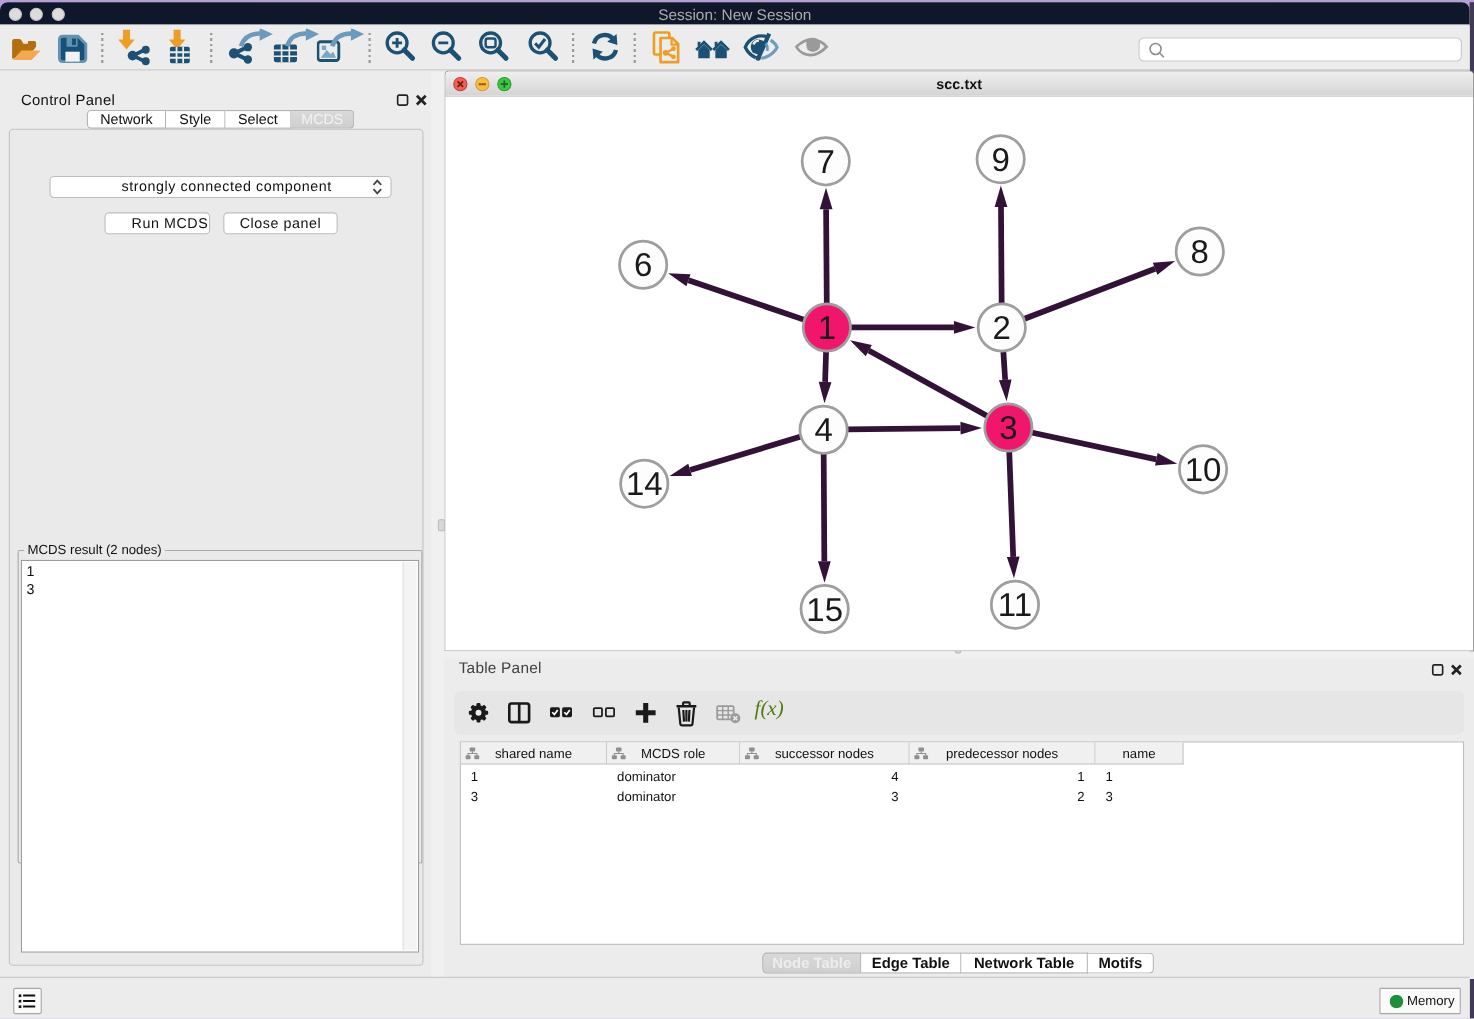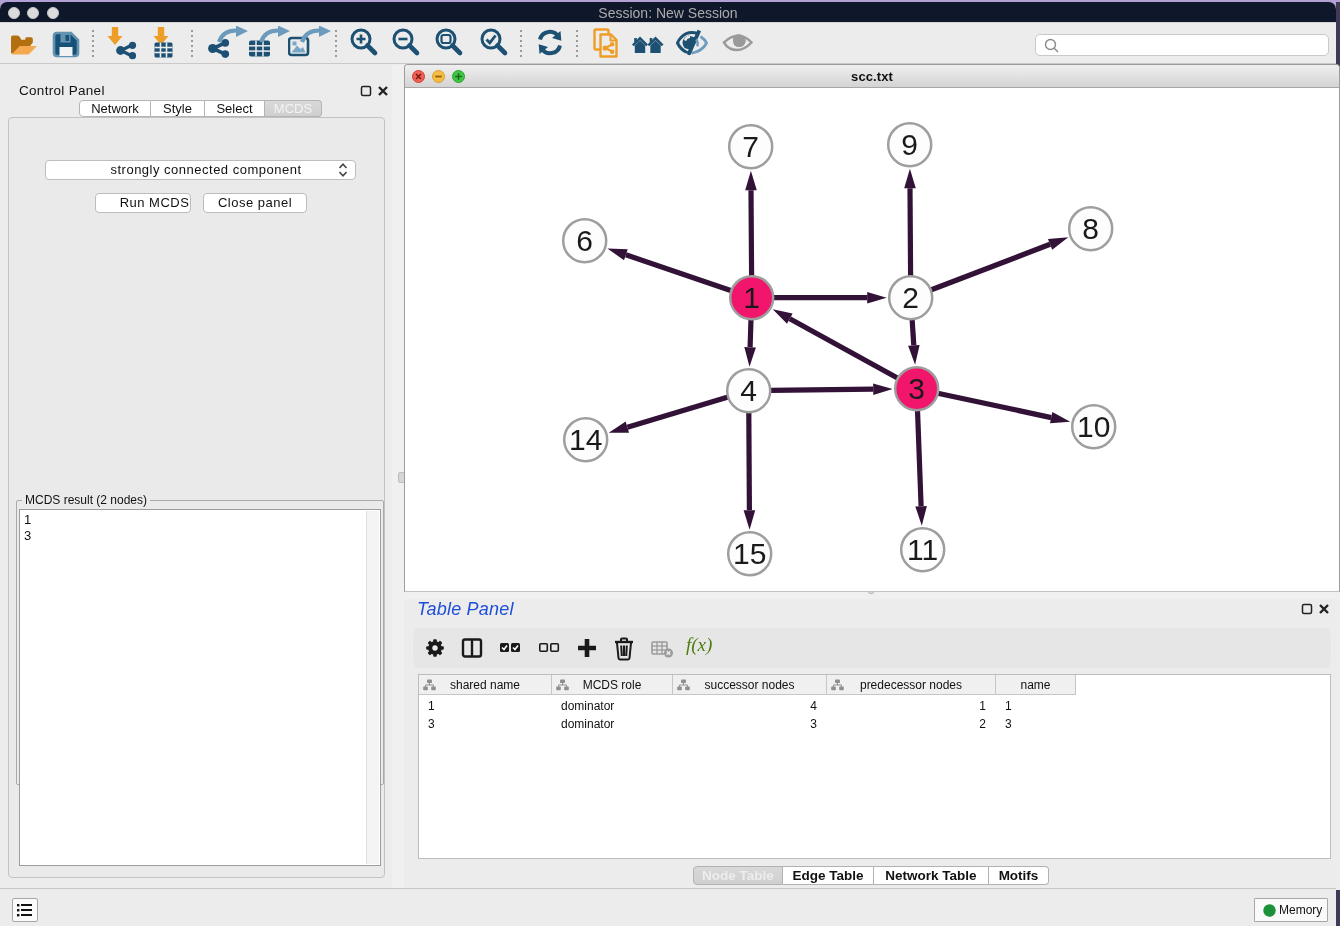--- a/index.html
+++ b/index.html
@@ -45,21 +45,21 @@
 #hdiv { left:404px; top:590px; width:936px; height:9px; background:#f0f0f0; }
 #hdivh { position:absolute; left:464px; top:-3px; width:6px; height:4.5px; background:#d6d6d6; border:1px solid #bdbdbd; border-radius:2px; }
 
 #netwin { left:404px; top:62px; width:936px; height:528px; border:1px solid #9c9c9c; border-bottom:1px solid #c2c2c2; border-radius:4px 4px 0 0; background:#fff; }
 #nettitle { position:absolute; left:0; top:0; width:100%; height:23px; background:linear-gradient(#efefef,#d4d4d4); border-bottom:1px solid #a8a8a8; border-radius:4px 4px 0 0; }
 #nettitle span { position:absolute; width:100%; text-align:center; top:4px; font-size:13px; color:#111; font-weight:bold; letter-spacing:0.1px; }
 .mac { position:absolute; top:4.5px; width:13px; height:13px; border-radius:50%; }
 #netcanvas { position:absolute; left:0; top:23px; width:934px; height:503px; background:#fff; }
 
 #tpanel { left:404px; top:597px; width:936px; height:291px; background:#ececec; }
-#tphead span { position:absolute; left:13px; top:0px; font-size:18px; letter-spacing:0.2px; color:#1d4ed8;font-style:italic; }
+#tphead span { position:absolute; left:13px; top:0px; font-size:14px; letter-spacing:0.2px; color:#404040; }
 #ttoolbar { position:absolute; left:13px; top:32px; width:910px; height:38px; }
 
 #ttable { position:absolute; left:14px; top:75px; width:913px; height:185px; background:#fff; border:1px solid #bdbdbd; }
 .th { position:absolute; top:0; height:20px; background:#f0f0f0; border-right:1px solid #c6c6c6; border-bottom:1px solid #c6c6c6; font-size:12px; color:#111; text-align:center; line-height:20px; }
 .td { position:absolute; font-size:12px; color:#111; height:17px; line-height:17px; }
 
 #btabs { position:absolute; left:289px; top:267px; display:flex; }
 .btab { height:19px; background:#fff; border:1px solid #b2b2b2; border-left:none; font-size:13.5px; color:#111; text-align:center; line-height:18px; font-weight:bold;}
 .btab.first { border-left:1px solid #b2b2b2; border-radius:4px 0 0 4px; }
 .btab.last { border-radius:0 4px 4px 0; }

